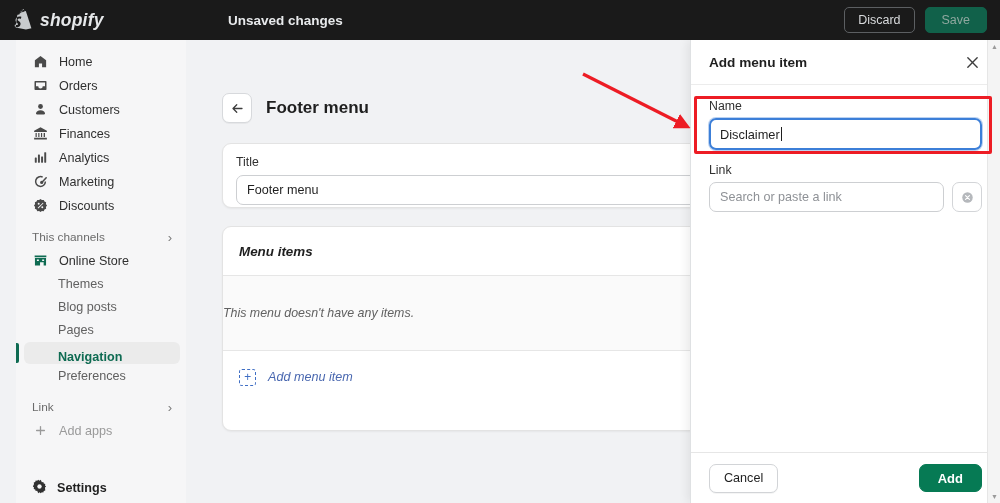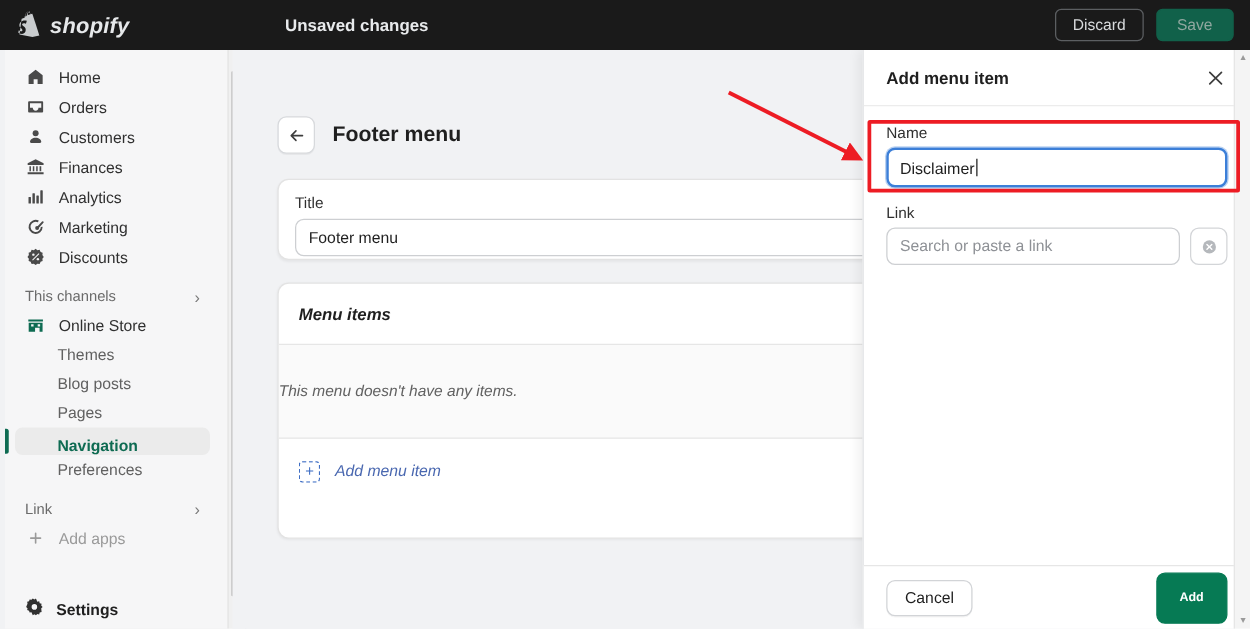--- a/index.html
+++ b/index.html
@@ -40,21 +40,21 @@
   }
   .btn-save {
     height: 26px; padding: 0 16px; border-radius: 5px;
     background: #11614a; border: 1px solid #11614a;
     color: #8fa79f; font-size: 12.5px; font-family: inherit; cursor: pointer;
     display: flex; align-items: center;
   }
 
   
   .sidebar {
-    position: absolute; left: 4px; top: 40px; width: 193px; height: 463px;
+    position: absolute; left: 16px; top: 40px; width: 193px; height: 463px;
     background: #f6f6f7; border-right: 1px solid #e1e3e5;
     overflow: hidden;
   }
   .sidebar-scroll {
     position: absolute; left: 0; top: 0; width: 172px; height: 434px;
     overflow: hidden; padding-top: 10px;
   }
   .nav-item {
     position: relative; display: flex; align-items: center; gap: 10px;
     height: 23px; margin: 0 8px 1px 8px; padding: 0 8px;
@@ -205,22 +205,22 @@
     border-top: 1px solid #e6e6e6; background: #fff;
     display: flex; align-items: center; justify-content: space-between;
     padding: 0 18px;
   }
   .btn-cancel {
     height: 29px; padding: 0 14px; border-radius: 7px; background: #fff;
     border: 1px solid #d2d4d7; color: #1f1f1f; font-size: 12.6px;
     font-family: inherit; cursor: pointer; box-shadow: 0 1px 0 rgba(0,0,0,.04);
   }
   .btn-add {
-    height: 41px; padding: 0 18px; border-radius: 7px; background: #067a54;
-    border: 1px solid #067a54; color: #fff; font-size: 10px; font-weight: 600;
+    height: 28px; padding: 0 18px; border-radius: 7px; background: #067a54;
+    border: 1px solid #067a54; color: #fff; font-size: 13px; font-weight: 600;
     font-family: inherit; cursor: pointer;
   }
 
   
   .dsb-track {
     position: absolute; right: 0; top: 40px; width: 13px; height: 463px;
     background: #f4f4f4; border-left: 1px solid #e6e6e6; z-index: 35;
   }
   .dsb-arrow {
     position: absolute; left: 0; width: 13px; height: 13px;

